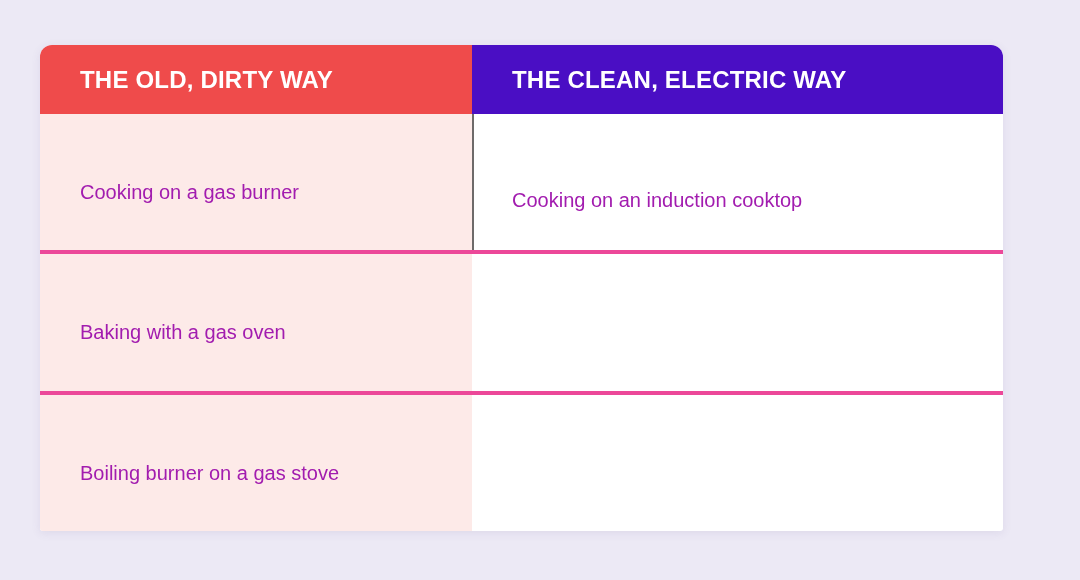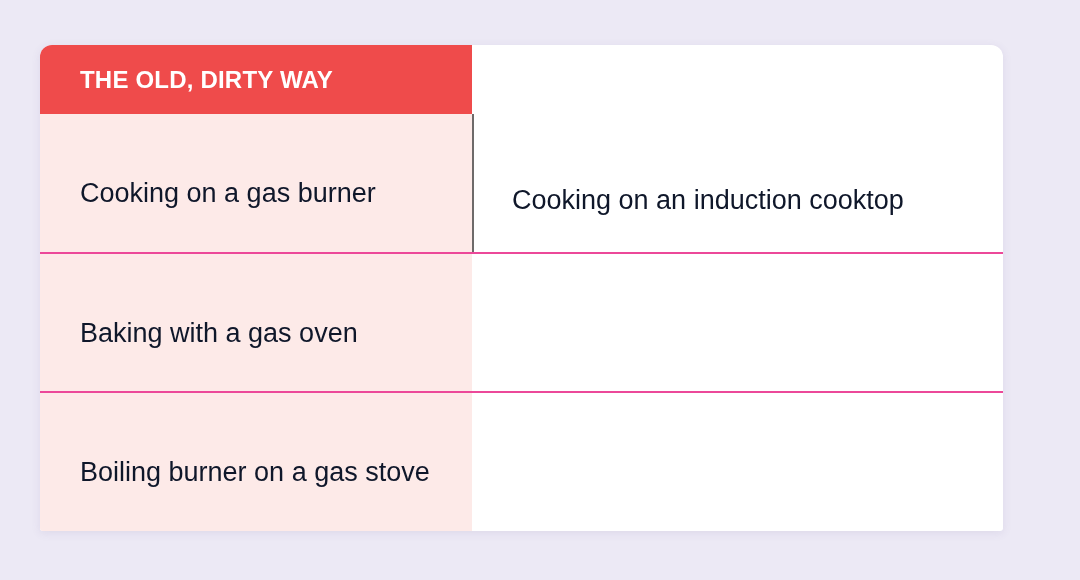--- a/index.html
+++ b/index.html
@@ -60,21 +60,21 @@
     white-space: nowrap;
   }
   .tbody {
     flex: 1 1 auto;
     display: flex;
     flex-direction: column;
   }
   .tr {
     display: flex;
     flex: 1 1 0;
-    border-top: 2px solid #ec4899;
+    border-top: 4px solid #ec4899;
   }
   .tr:first-child {
     border-top: none;
   }
   .td {
     box-sizing: border-box;
     display: flex;
     align-items: center;
   }
   .td-left {
@@ -82,37 +82,40 @@
     background: #fdeae8;
     padding: 0 26px 0 40px;
   }
   .td-right {
     width: 531px;
     background: #ffffff;
     padding: 15px 26px 0 38px;
     border-left: 2px solid #6e6a6a;
   }
   .cell-text {
-    color: #0f172a;
-    font-size: 27px;
+    color: #a21caf;
+    font-size: 20px;
     line-height: 40px;
     font-weight: normal;
     margin-top: 20px;
   }
 </style>
 </head>
 <body>
 
 <div class="canvas">
 
   <div class="table-card">
 
     <div class="thead">
       <div class="th th-left">
         <span class="th-text">THE OLD, DIRTY WAY</span>
+      </div>
+      <div class="th th-right">
+        <span class="th-text">THE CLEAN, ELECTRIC WAY</span>
       </div>
     </div>
 
     <div class="tbody">
 
       <div class="tr">
         <div class="td td-left">
           <span class="cell-text">Cooking on a gas burner</span>
         </div>
         <div class="td td-right">

